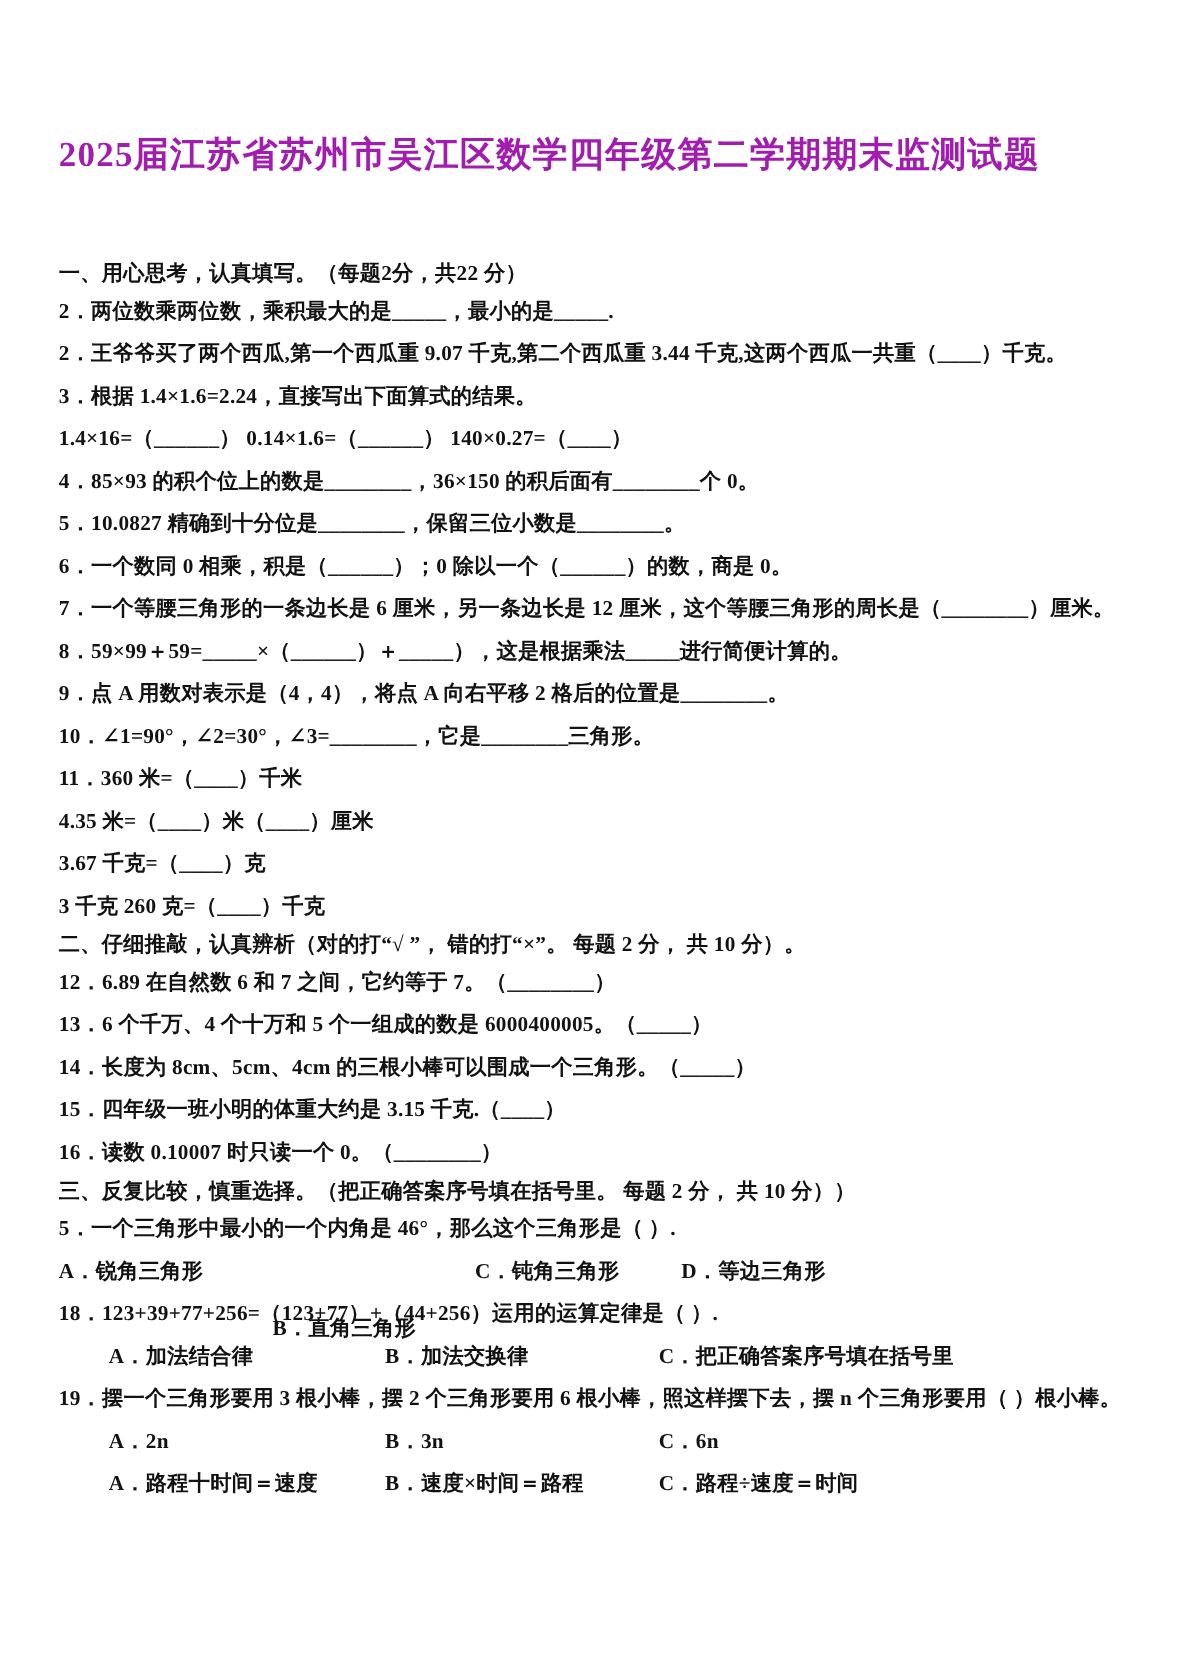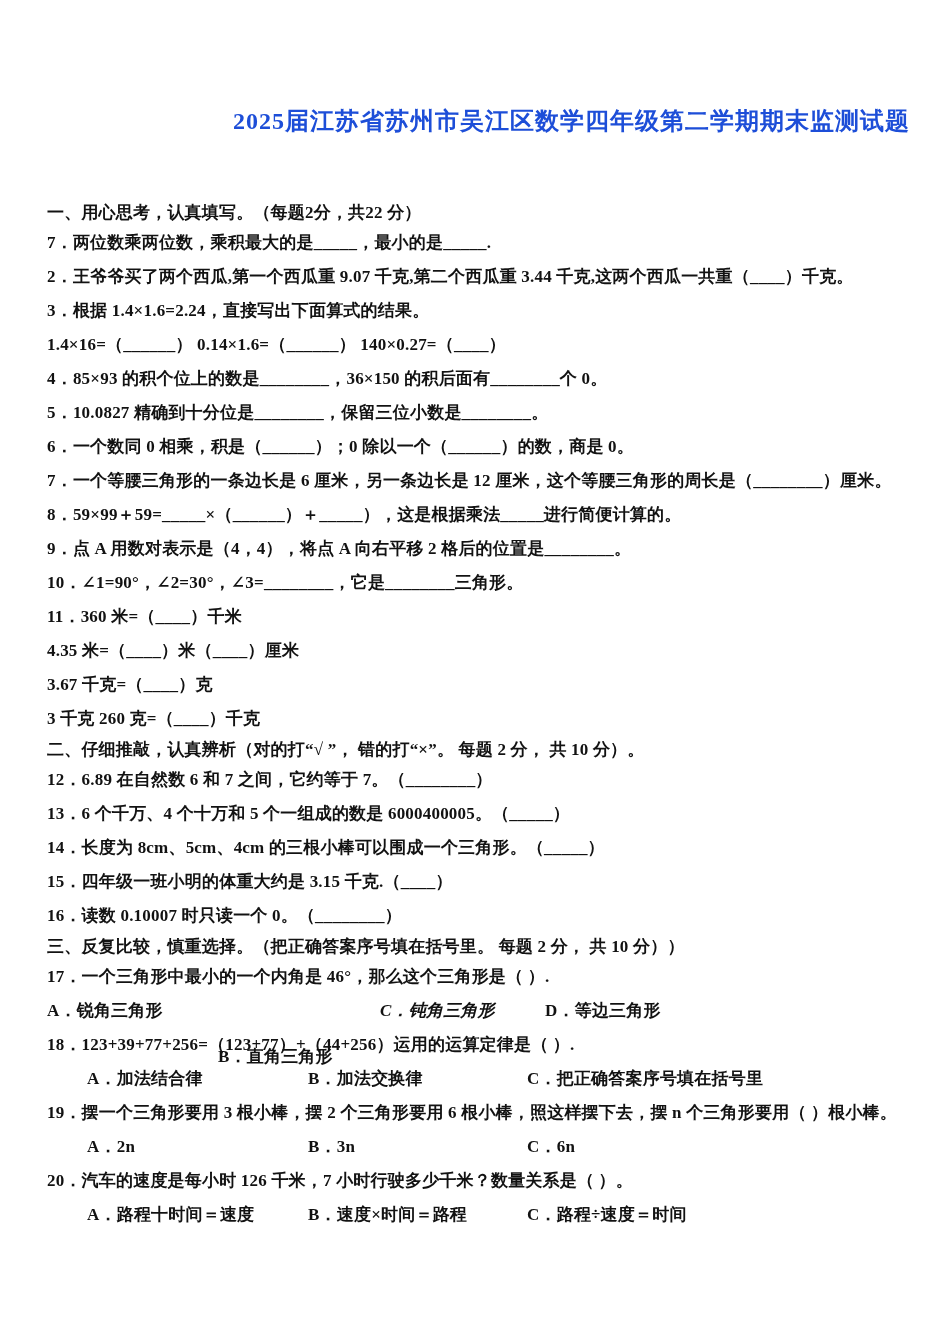--- a/index.html
+++ b/index.html
@@ -15,57 +15,57 @@
     color: #121212;
   }
   .page {
     box-sizing: border-box;
     width: 950px;
     height: 1344px;
     padding: 105px 40px 0 47px;
     background: #ffffff;
   }
   .title {
-    font-size: 24px;
+    font-size: 28px;
     font-weight: bold;
-    text-align: right;
+    text-align: left;
     margin: 0 0 62px 0;
     letter-spacing: 1px;
-    color: #1d4ed8;
+    color: #a21caf;
   }
   .line {
     font-size: 17px;
     font-weight: bold;
     height: 34px;
     line-height: 34px;
     margin: 0;
     white-space: nowrap;
     letter-spacing: 0.2px;
   }
   .section-header {
     height: 27px;
     line-height: 27px;
   }
   .opt-row { display: flex; }
   .opt { display: inline-block; }
   .w171 { width: 171px; }
   .w162 { width: 162px; margin-top: 46px; }
-  .w165 { width: 165px; font-style: italic; }
+  .w165 { width: 165px; }
   .w221 { width: 221px; margin-left: 40px; }
   .w219 { width: 219px; }
 </style>
 </head>
 <body>
 
 <div class="page">
 
   <h1 class="title">2025届江苏省苏州市吴江区数学四年级第二学期期末监测试题</h1>
 
   <p class="line section-header">一、用心思考，认真填写。（每题2分，共22 分）</p>
-  <p class="line">7．两位数乘两位数，乘积最大的是_____，最小的是_____.</p>
+  <p class="line">2．两位数乘两位数，乘积最大的是_____，最小的是_____.</p>
   <p class="line">2．王爷爷买了两个西瓜,第一个西瓜重 9.07 千克,第二个西瓜重 3.44 千克,这两个西瓜一共重（____）千克。</p>
   <p class="line">3．根据 1.4×1.6=2.24，直接写出下面算式的结果。</p>
   <p class="line">1.4×16=（______）      0.14×1.6=（______）      140×0.27=（____）</p>
   <p class="line">4．85×93 的积个位上的数是________，36×150 的积后面有________个 0。</p>
   <p class="line">5．10.0827 精确到十分位是________，保留三位小数是________。</p>
   <p class="line">6．一个数同 0 相乘，积是（______）；0 除以一个（______）的数，商是 0。</p>
   <p class="line">7．一个等腰三角形的一条边长是 6 厘米，另一条边长是 12 厘米，这个等腰三角形的周长是（________）厘米。</p>
   <p class="line">8．59×99＋59=_____×（______）＋_____），这是根据乘法_____进行简便计算的。</p>
   <p class="line">9．点 A 用数对表示是（4，4），将点 A 向右平移 2 格后的位置是________。</p>
   <p class="line">10．∠1=90°，∠2=30°，∠3=________，它是________三角形。</p>
@@ -76,21 +76,21 @@
 
   <p class="line section-header">二、仔细推敲，认真辨析（对的打“√ ”， 错的打“×”。 每题 2 分， 共 10 分）。</p>
   <p class="line">12．6.89 在自然数 6 和 7 之间，它约等于 7。（________）</p>
   <p class="line">13．6 个千万、4 个十万和 5 个一组成的数是 6000400005。（_____）</p>
   <p class="line">14．长度为 8cm、5cm、4cm 的三根小棒可以围成一个三角形。（_____）</p>
   <p class="line">15．四年级一班小明的体重大约是 3.15 千克.（____）</p>
   <p class="line">16．读数 0.10007 时只读一个 0。（________）</p>
 
   <p class="line section-header">三、反复比较，慎重选择。（把正确答案序号填在括号里。 每题 2 分， 共 10 分））</p>
 
-  <p class="line">17．一个三角形中最小的一个内角是 46°，那么这个三角形是（  ）.</p>
+  <p class="line">5．一个三角形中最小的一个内角是 46°，那么这个三角形是（  ）.</p>
   <div class="line opt-row">
     <span class="opt w171">A．锐角三角形</span>
     <span class="opt w162">B．直角三角形</span>
     <span class="opt w165">C．钝角三角形</span>
     <span class="opt">D．等边三角形</span>
   </div>
 
   <p class="line">18．123+39+77+256=（123+77）+（44+256）运用的运算定律是（ ）.</p>
   <div class="line opt-row">
     <span class="opt w221">A．加法结合律</span>
@@ -98,20 +98,19 @@
     <span class="opt">C．把正确答案序号填在括号里</span>
   </div>
 
   <p class="line">19．摆一个三角形要用 3 根小棒，摆 2 个三角形要用 6 根小棒，照这样摆下去，摆 n 个三角形要用（  ）根小棒。</p>
   <div class="line opt-row">
     <span class="opt w221">A．2n</span>
     <span class="opt w219">B．3n</span>
     <span class="opt">C．6n</span>
   </div>
 
-  <p class="line">20．汽车的速度是每小时 126 千米，7 小时行驶多少千米？数量关系是（  ）。</p>
   <div class="line opt-row">
     <span class="opt w221">A．路程十时间＝速度</span>
     <span class="opt w219">B．速度×时间＝路程</span>
     <span class="opt">C．路程÷速度＝时间</span>
   </div>
 
 </div>
 
 </body></html>

